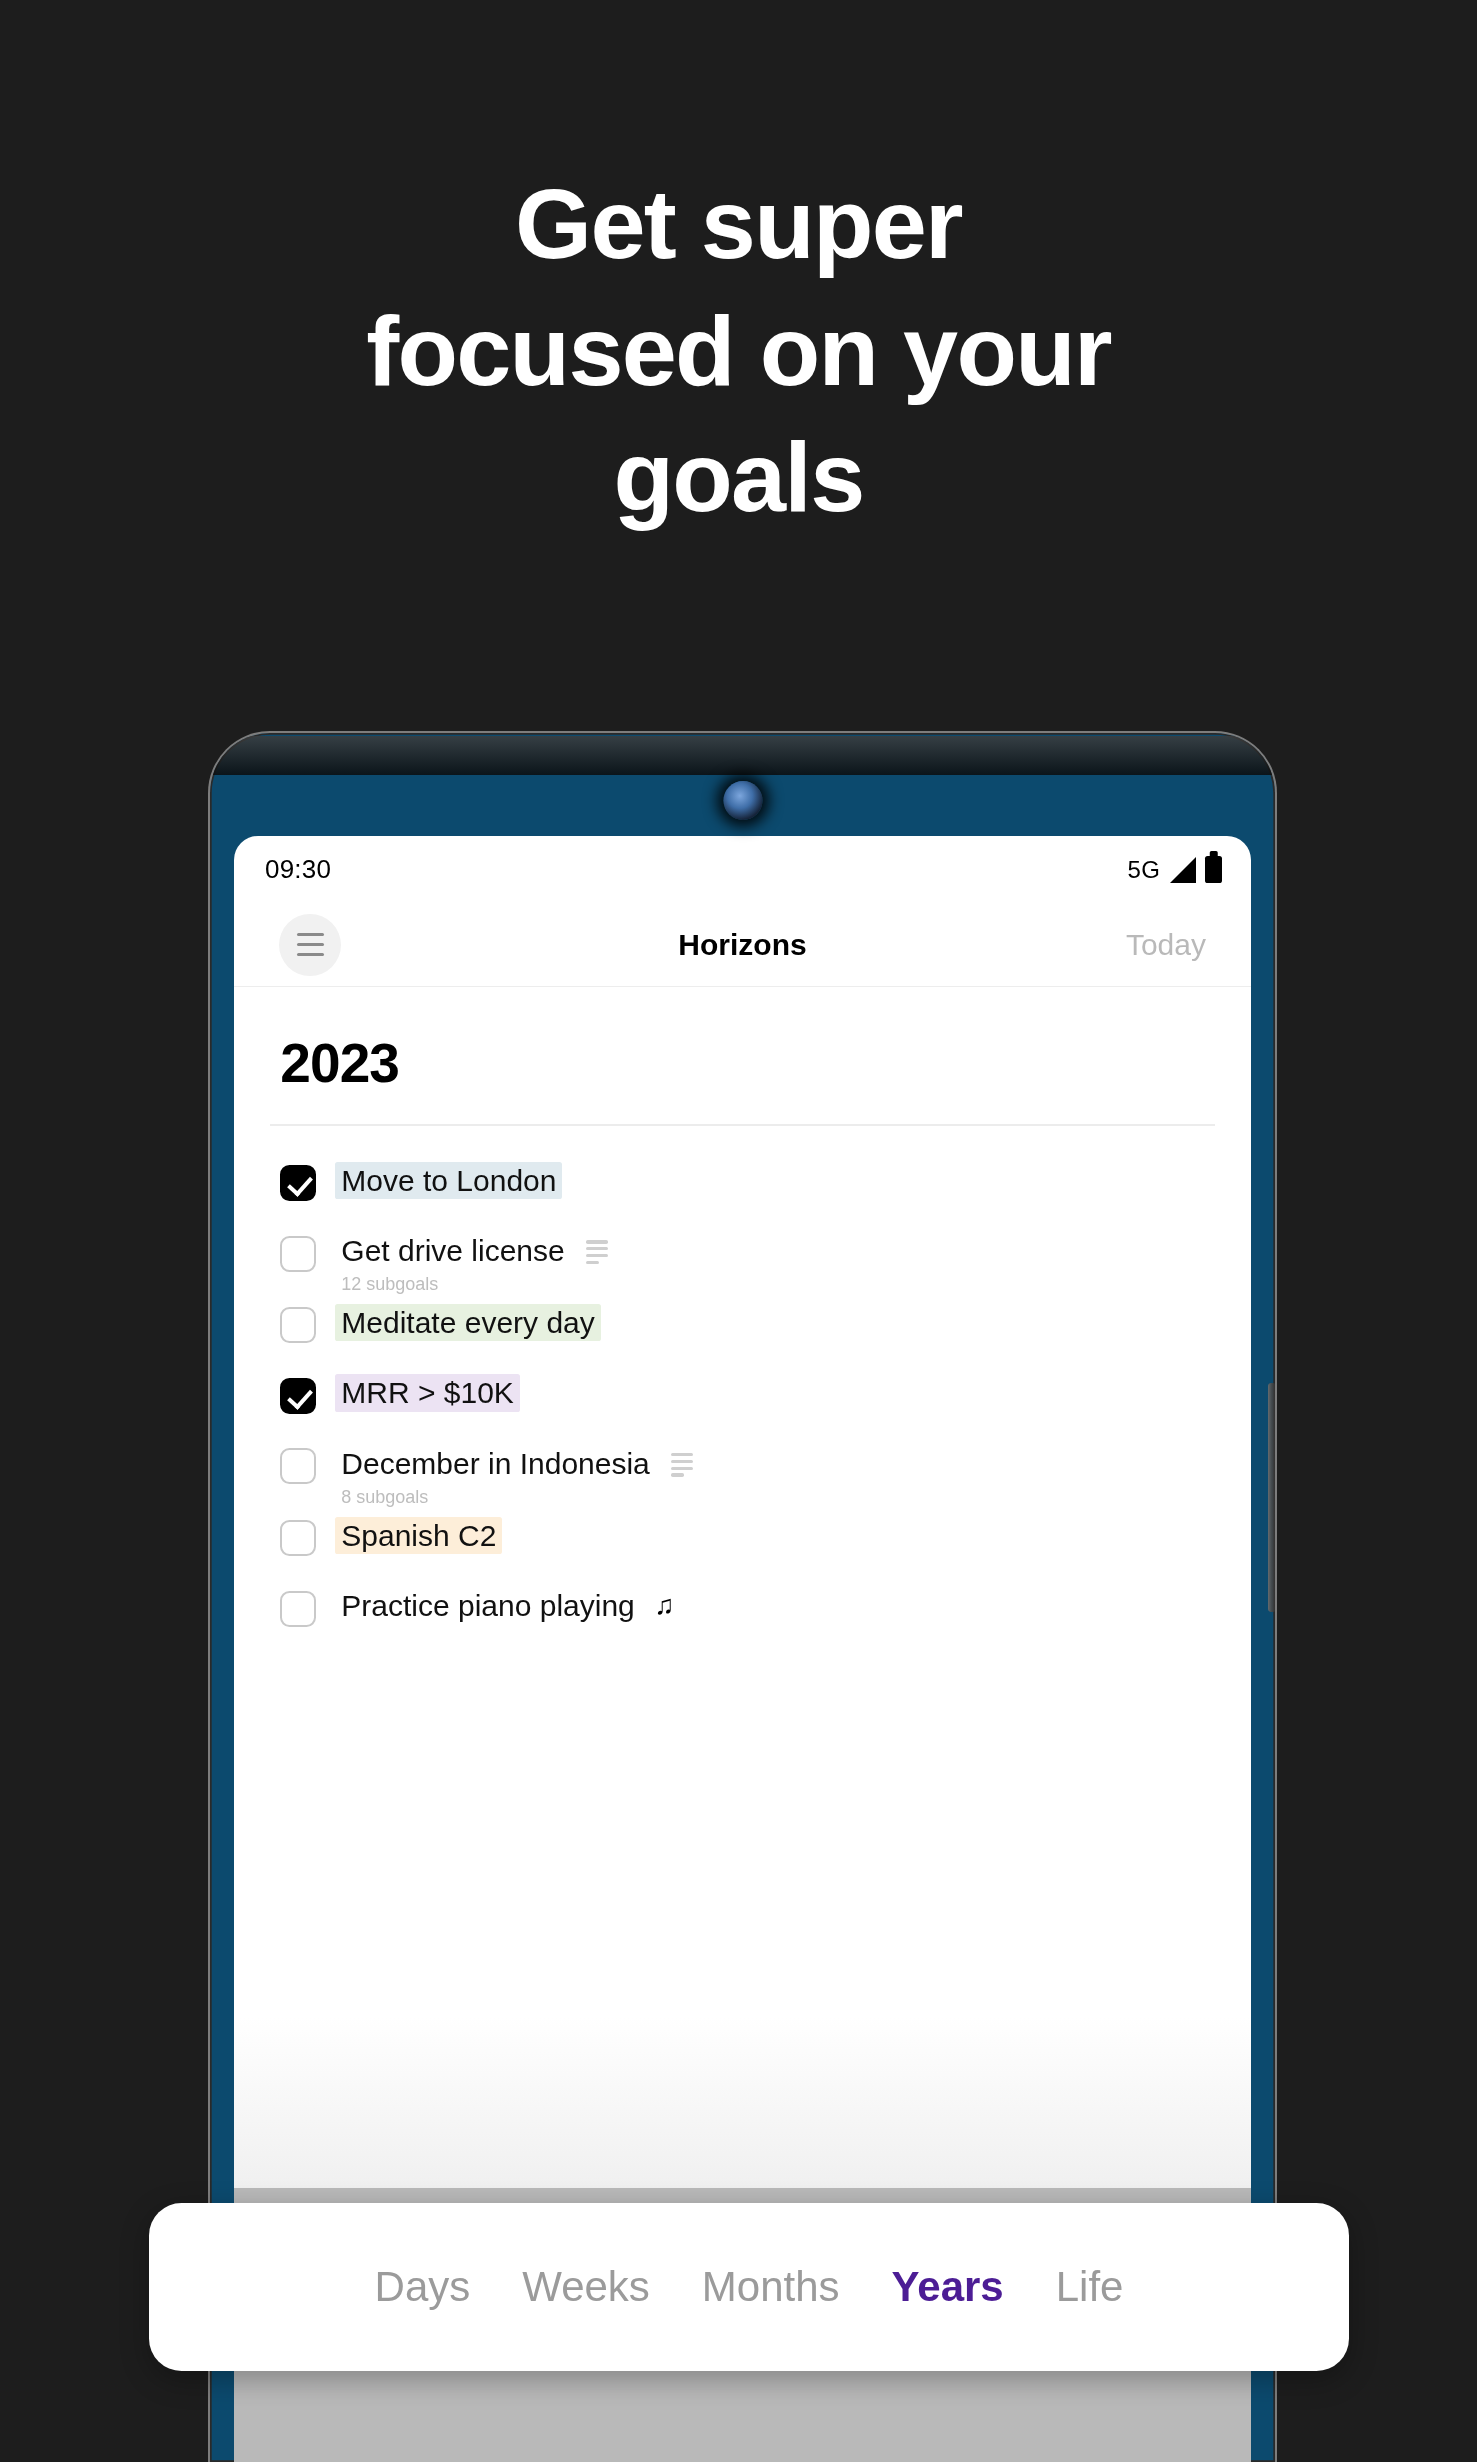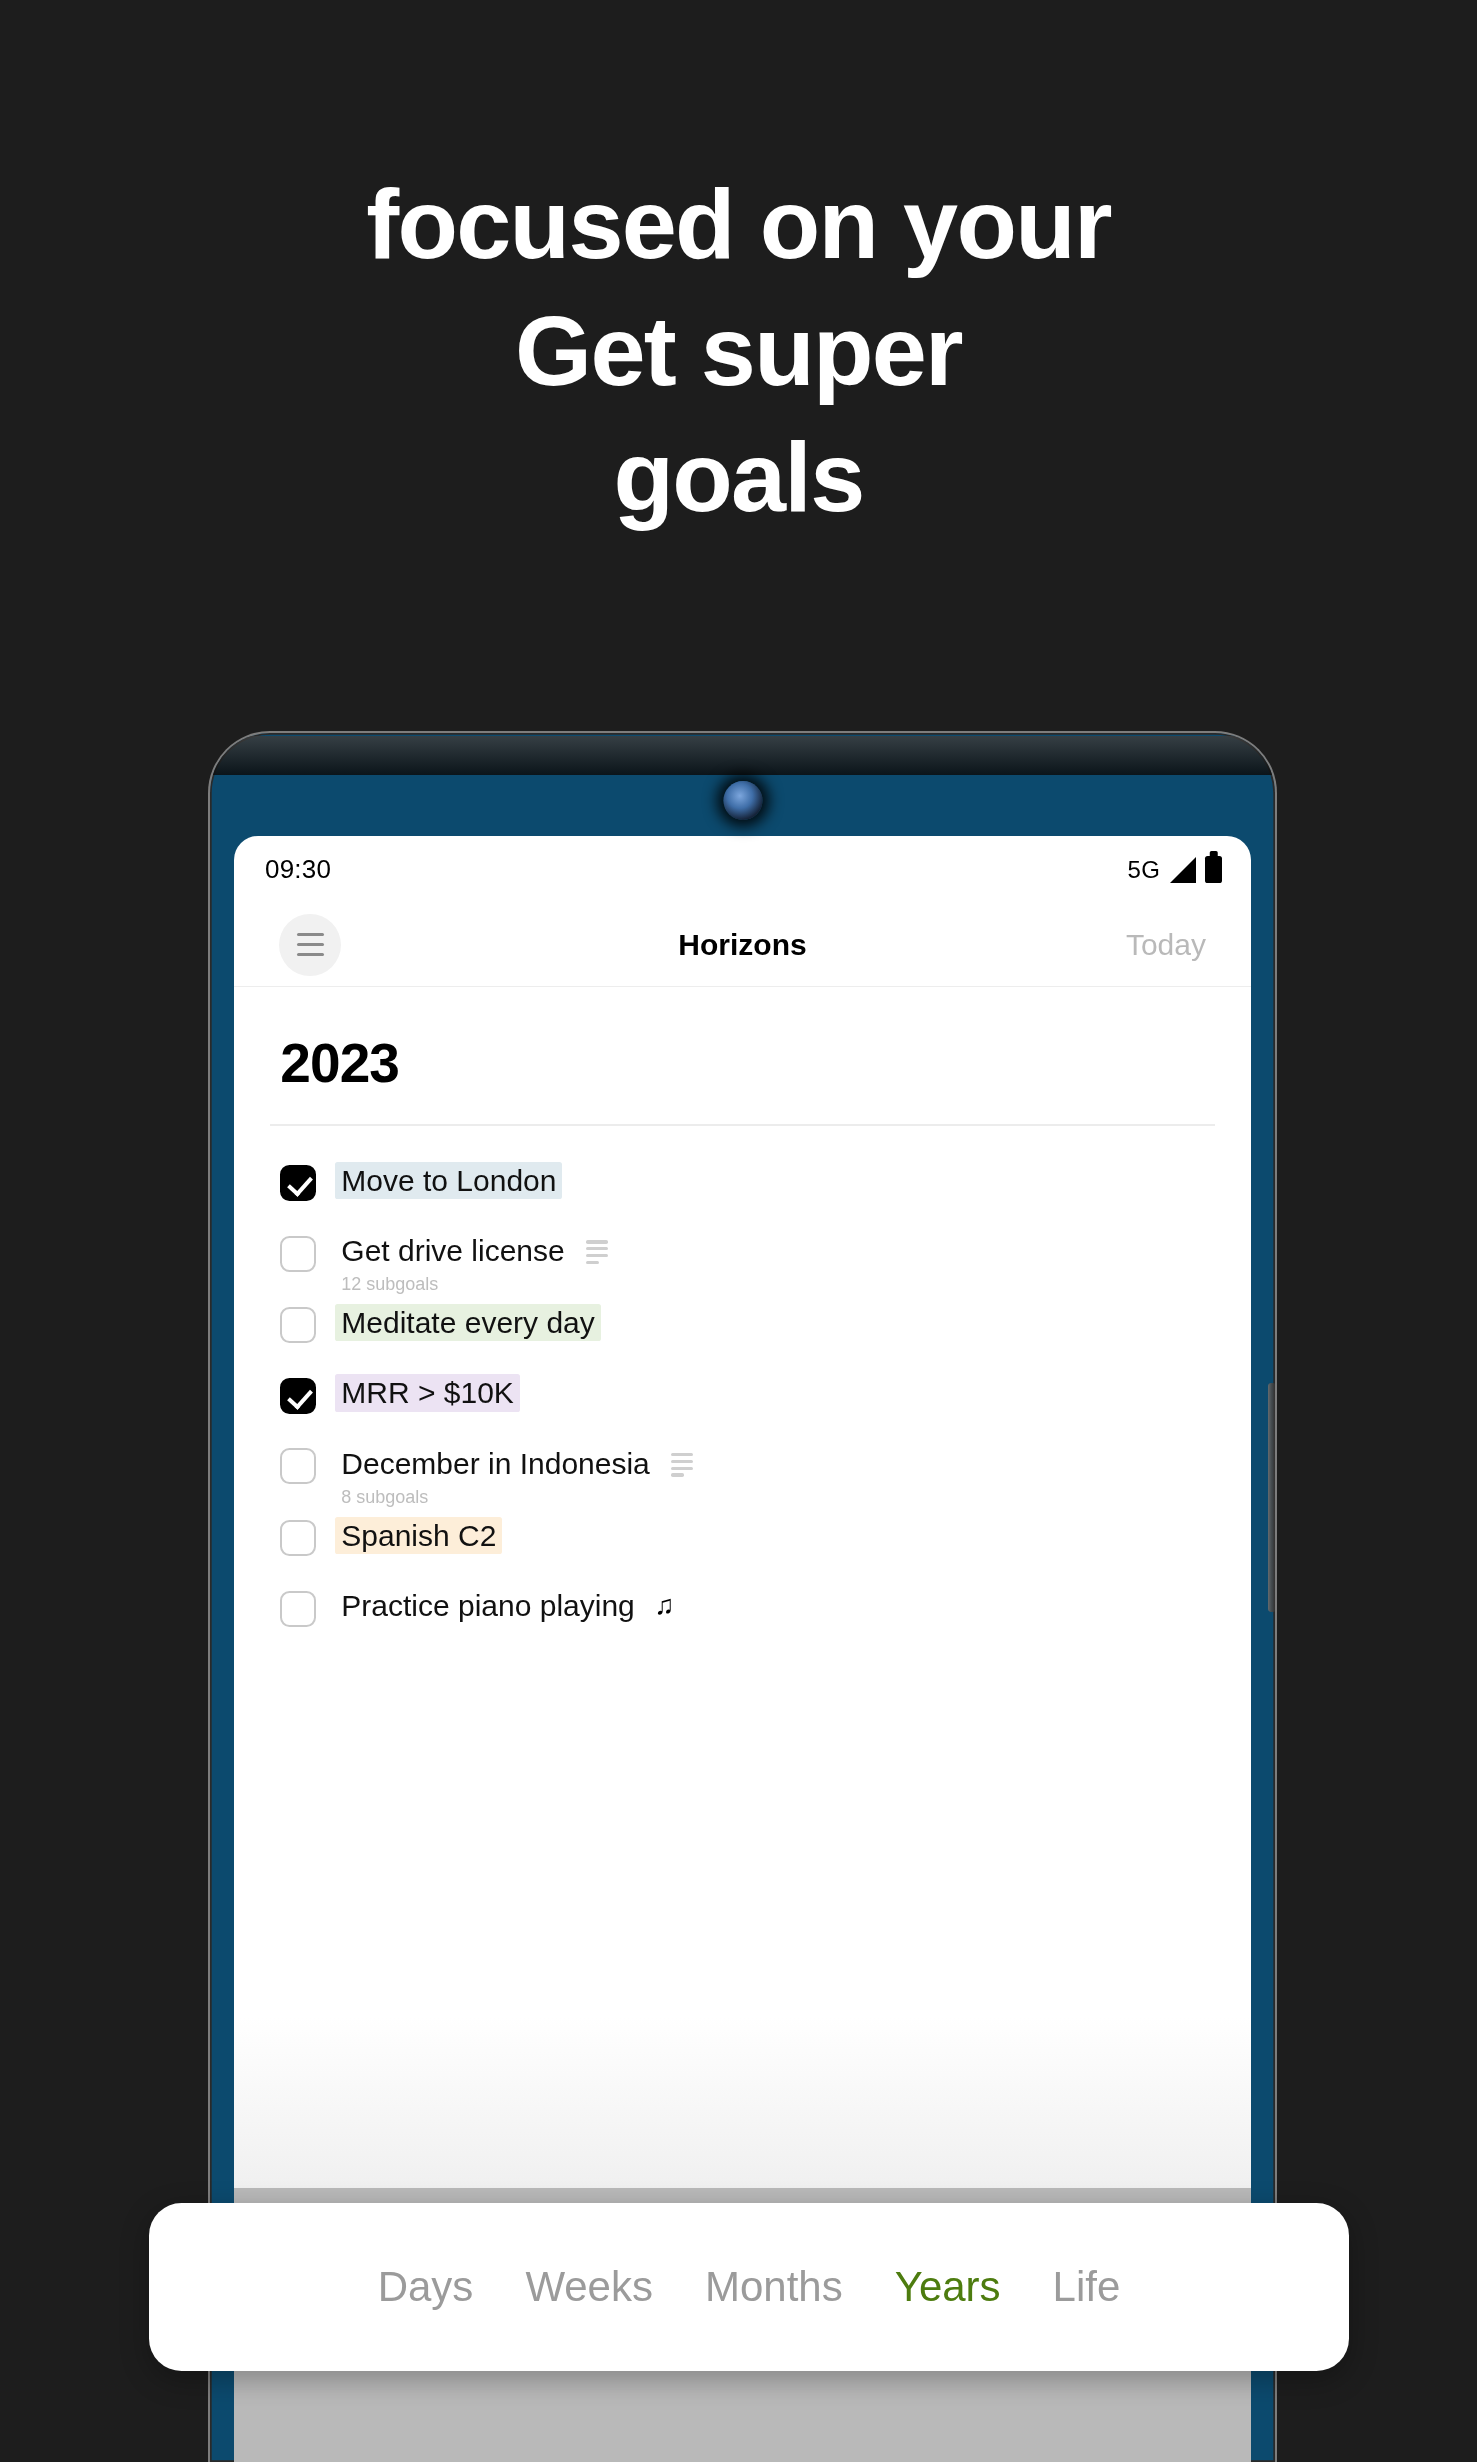--- a/index.html
+++ b/index.html
@@ -219,28 +219,28 @@
     z-index:10;
   }
   .tab{
     font-size:42px;
     color:#9b9b9b;
     font-weight:400;
     padding:0 24px;
     cursor:pointer;
     white-space:nowrap;
   }
-  .tab.active{ color:#4d7c0f; font-weight:400; }
+  .tab.active{ color:#4c1d95; font-weight:700; }
 </style>
 </head>
 <body>
 
 <div class="promo-headline">
+  <span class="ln">Get super</span>
   <span class="ln">focused on your</span>
-  <span class="ln">Get super</span>
   <span class="ln">goals</span>
 </div>
 
 <div class="phone-wrap">
   <div class="phone-frame">
     <div class="camera"></div>
 
     <div class="screen">
 
       <div class="status-bar">

